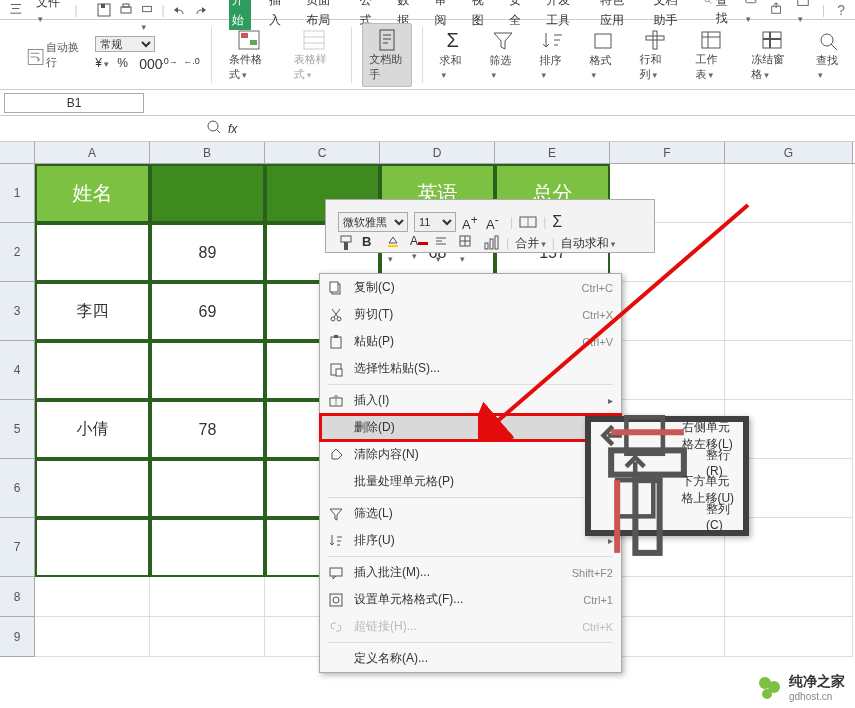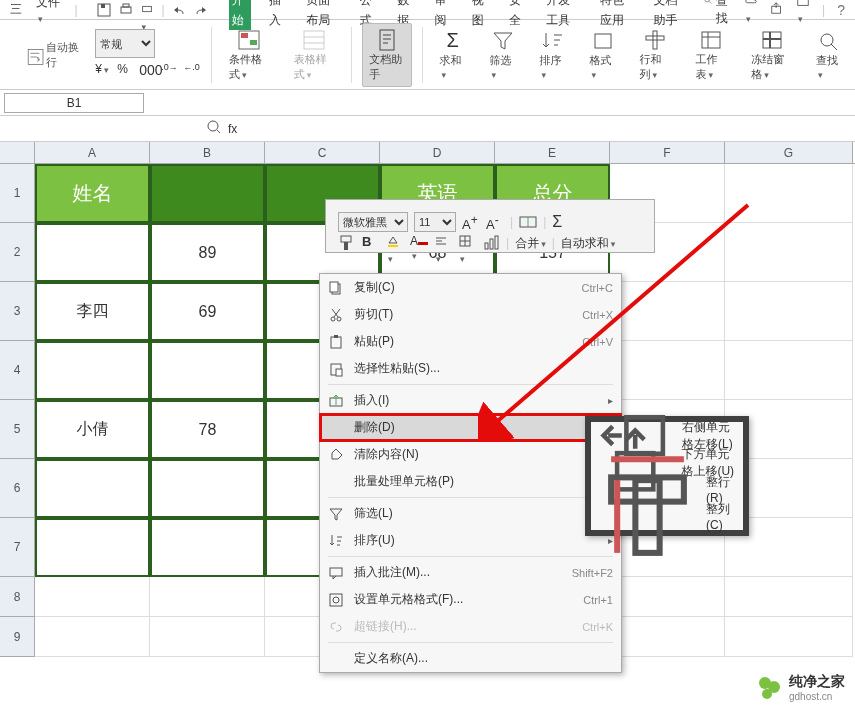--- a/index.html
+++ b/index.html
@@ -12,21 +12,21 @@
 .tabs{display:flex;gap:15px}
 .tab{padding:0 3px;line-height:20px}
 .tab.active{background:#2e9c5c;color:#fff}
 .search-top{margin-left:auto;display:flex;gap:12px;align-items:center}
 .ribbon{height:70px;border-bottom:1px solid #ccc;display:flex;align-items:center;padding:2px 6px;gap:10px}
 .ribgroup{display:flex;flex-direction:row;align-items:flex-end;gap:0;padding:0 4px}
 .ribgroup .bigico{width:26px;height:26px;border:1px solid transparent}
 .ribgroup .lbl{font-size:11px;color:#555}
 .sep{width:1px;height:56px;background:#ddd}
 .wrapfmt{display:flex;flex-direction:column;gap:4px}
-.wrapfmt select{width:60px;height:29px;border:1px solid #aaa;font-size:11px}
+.wrapfmt select{width:60px;height:16px;border:1px solid #aaa;font-size:11px}
 .wrapfmt .row{display:flex;gap:4px;align-items:center}
 .wrapfmt .ico{width:18px;height:18px;display:inline-block}
 .ribbtn{display:flex;flex-direction:column;align-items:center;padding:4px 6px;border:1px solid transparent;border-radius:2px}
 .ribbtn.active{background:#d9d9d9;border-color:#bbb}
 .ribbtn .rico{width:26px;height:24px}
 .ribbtn .lbl{font-size:11px;color:#444}
 .namebox-row{height:26px;display:flex;align-items:center;border-bottom:1px solid #ccc;padding:0 4px;gap:6px}
 .namebox{border:1px solid #aaa;width:140px;height:20px;text-align:center;line-height:18px;background:#fff}
 .fx-zone{display:flex;align-items:center;gap:6px;margin-left:50px}
 .grid{position:relative}
@@ -252,21 +252,21 @@
   <div class="namebox">B1</div>
   <span style="margin-left:auto"></span>
 </div>
 <div class="namebox-row" style="border-top:none">
   <span style="width:146px"></span>
   <div class="fx-zone">
     <span><svg width="16" height="16" viewBox="0 0 16 16">
           <circle cx="7" cy="7" r="5" fill="none" stroke="#555"></circle>
           <line x1="11" y1="11" x2="14" y2="14" stroke="#555"></line>
         </svg></span>
-    <span style="">fx</span>
+    <span style="font-style:italic">fx</span>
   </div>
 </div>
 
 <div class="grid">
   <div class="colheads">
     <div class="corner"></div>
     <div class="colhead A">A</div>
     <div class="colhead B">B</div>
     <div class="colhead C">C</div>
     <div class="colhead D">D</div>
@@ -527,31 +527,31 @@
 <div class="submenu">
   <div class="mitem">
       <svg class="cico" viewBox="0 0 16 16">
         <rect x="6" y="4" width="8" height="8" fill="none" stroke="#555"></rect>
         <path d="M5 8 L2 8 M3 6 L1 8 L3 10" stroke="#555" fill="none"></path>
       </svg>
       <span class="mtxt">右侧单元格左移(L)</span>
     </div>
   <div class="mitem">
       <svg class="cico" viewBox="0 0 16 16">
+        <rect x="2" y="6" width="12" height="4" fill="none" stroke="#555"></rect>
+        <line x1="2" y1="3" x2="14" y2="3" stroke="#c55"></line>
+      </svg>
+      <span class="mtxt">整行(R)</span>
+    </div>
+  <div class="mitem">
+      <svg class="cico" viewBox="0 0 16 16">
         <rect x="4" y="6" width="8" height="8" fill="none" stroke="#555"></rect>
         <path d="M8 5 L8 2 M6 3 L8 1 L10 3" stroke="#555" fill="none"></path>
       </svg>
       <span class="mtxt">下方单元格上移(U)</span>
-    </div>
-  <div class="mitem">
-      <svg class="cico" viewBox="0 0 16 16">
-        <rect x="2" y="6" width="12" height="4" fill="none" stroke="#555"></rect>
-        <line x1="2" y1="3" x2="14" y2="3" stroke="#c55"></line>
-      </svg>
-      <span class="mtxt">整行(R)</span>
     </div>
   <div class="mitem">
       <svg class="cico" viewBox="0 0 16 16">
         <rect x="6" y="2" width="4" height="12" fill="none" stroke="#555"></rect>
         <line x1="3" y1="2" x2="3" y2="14" stroke="#c55"></line>
       </svg>
       <span class="mtxt">整列(C)</span>
     </div>
 </div>
 

